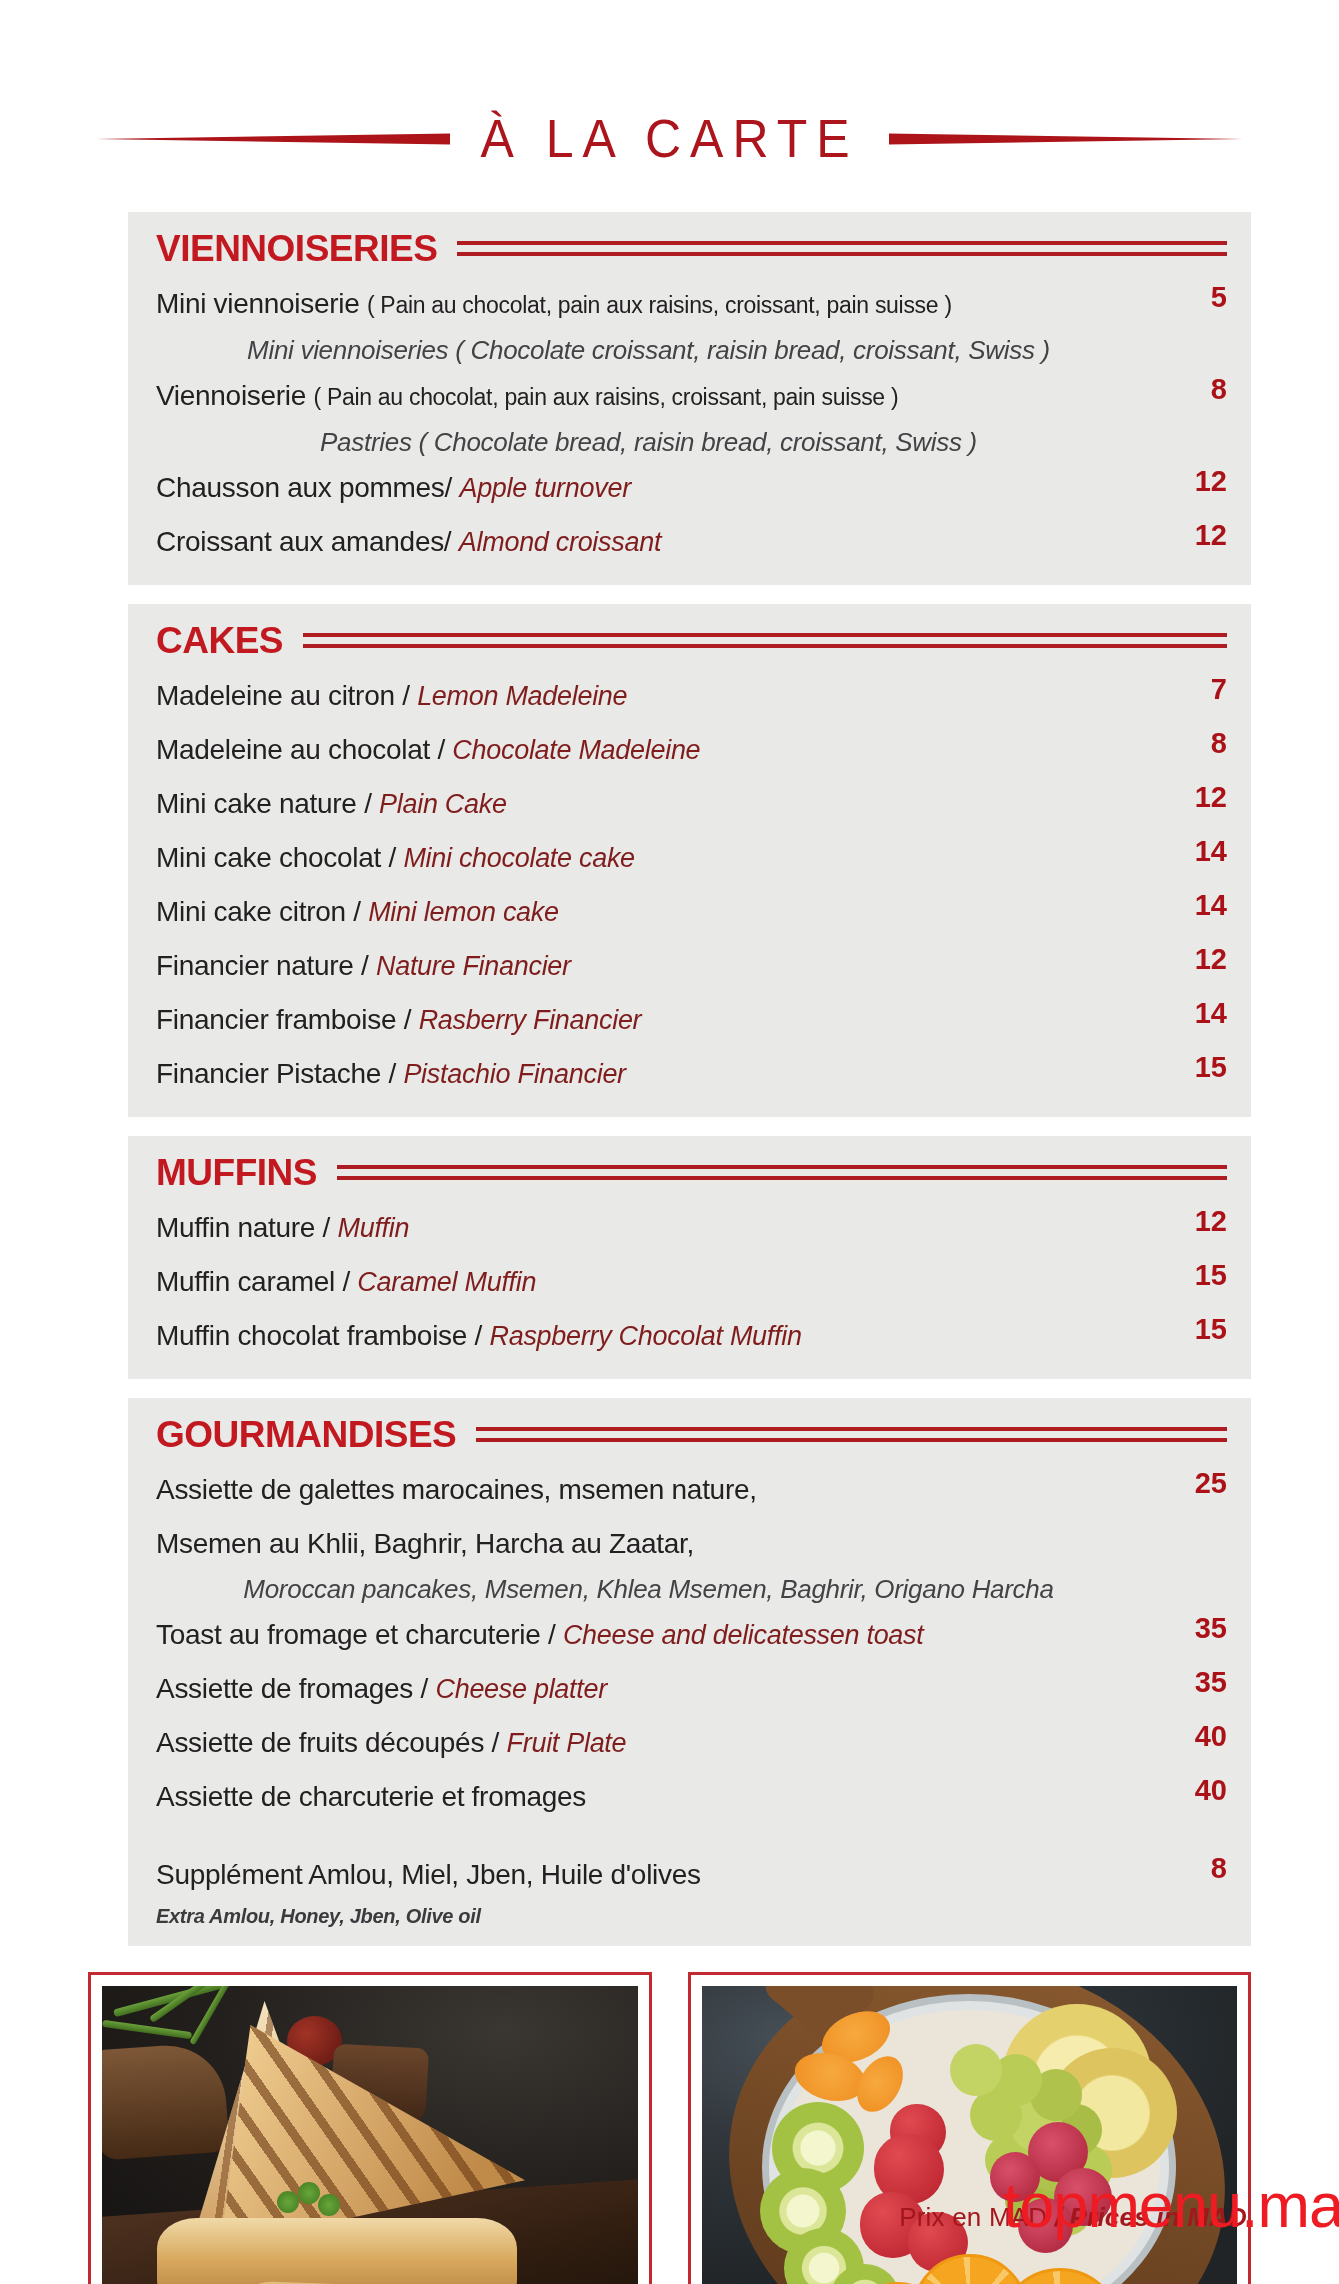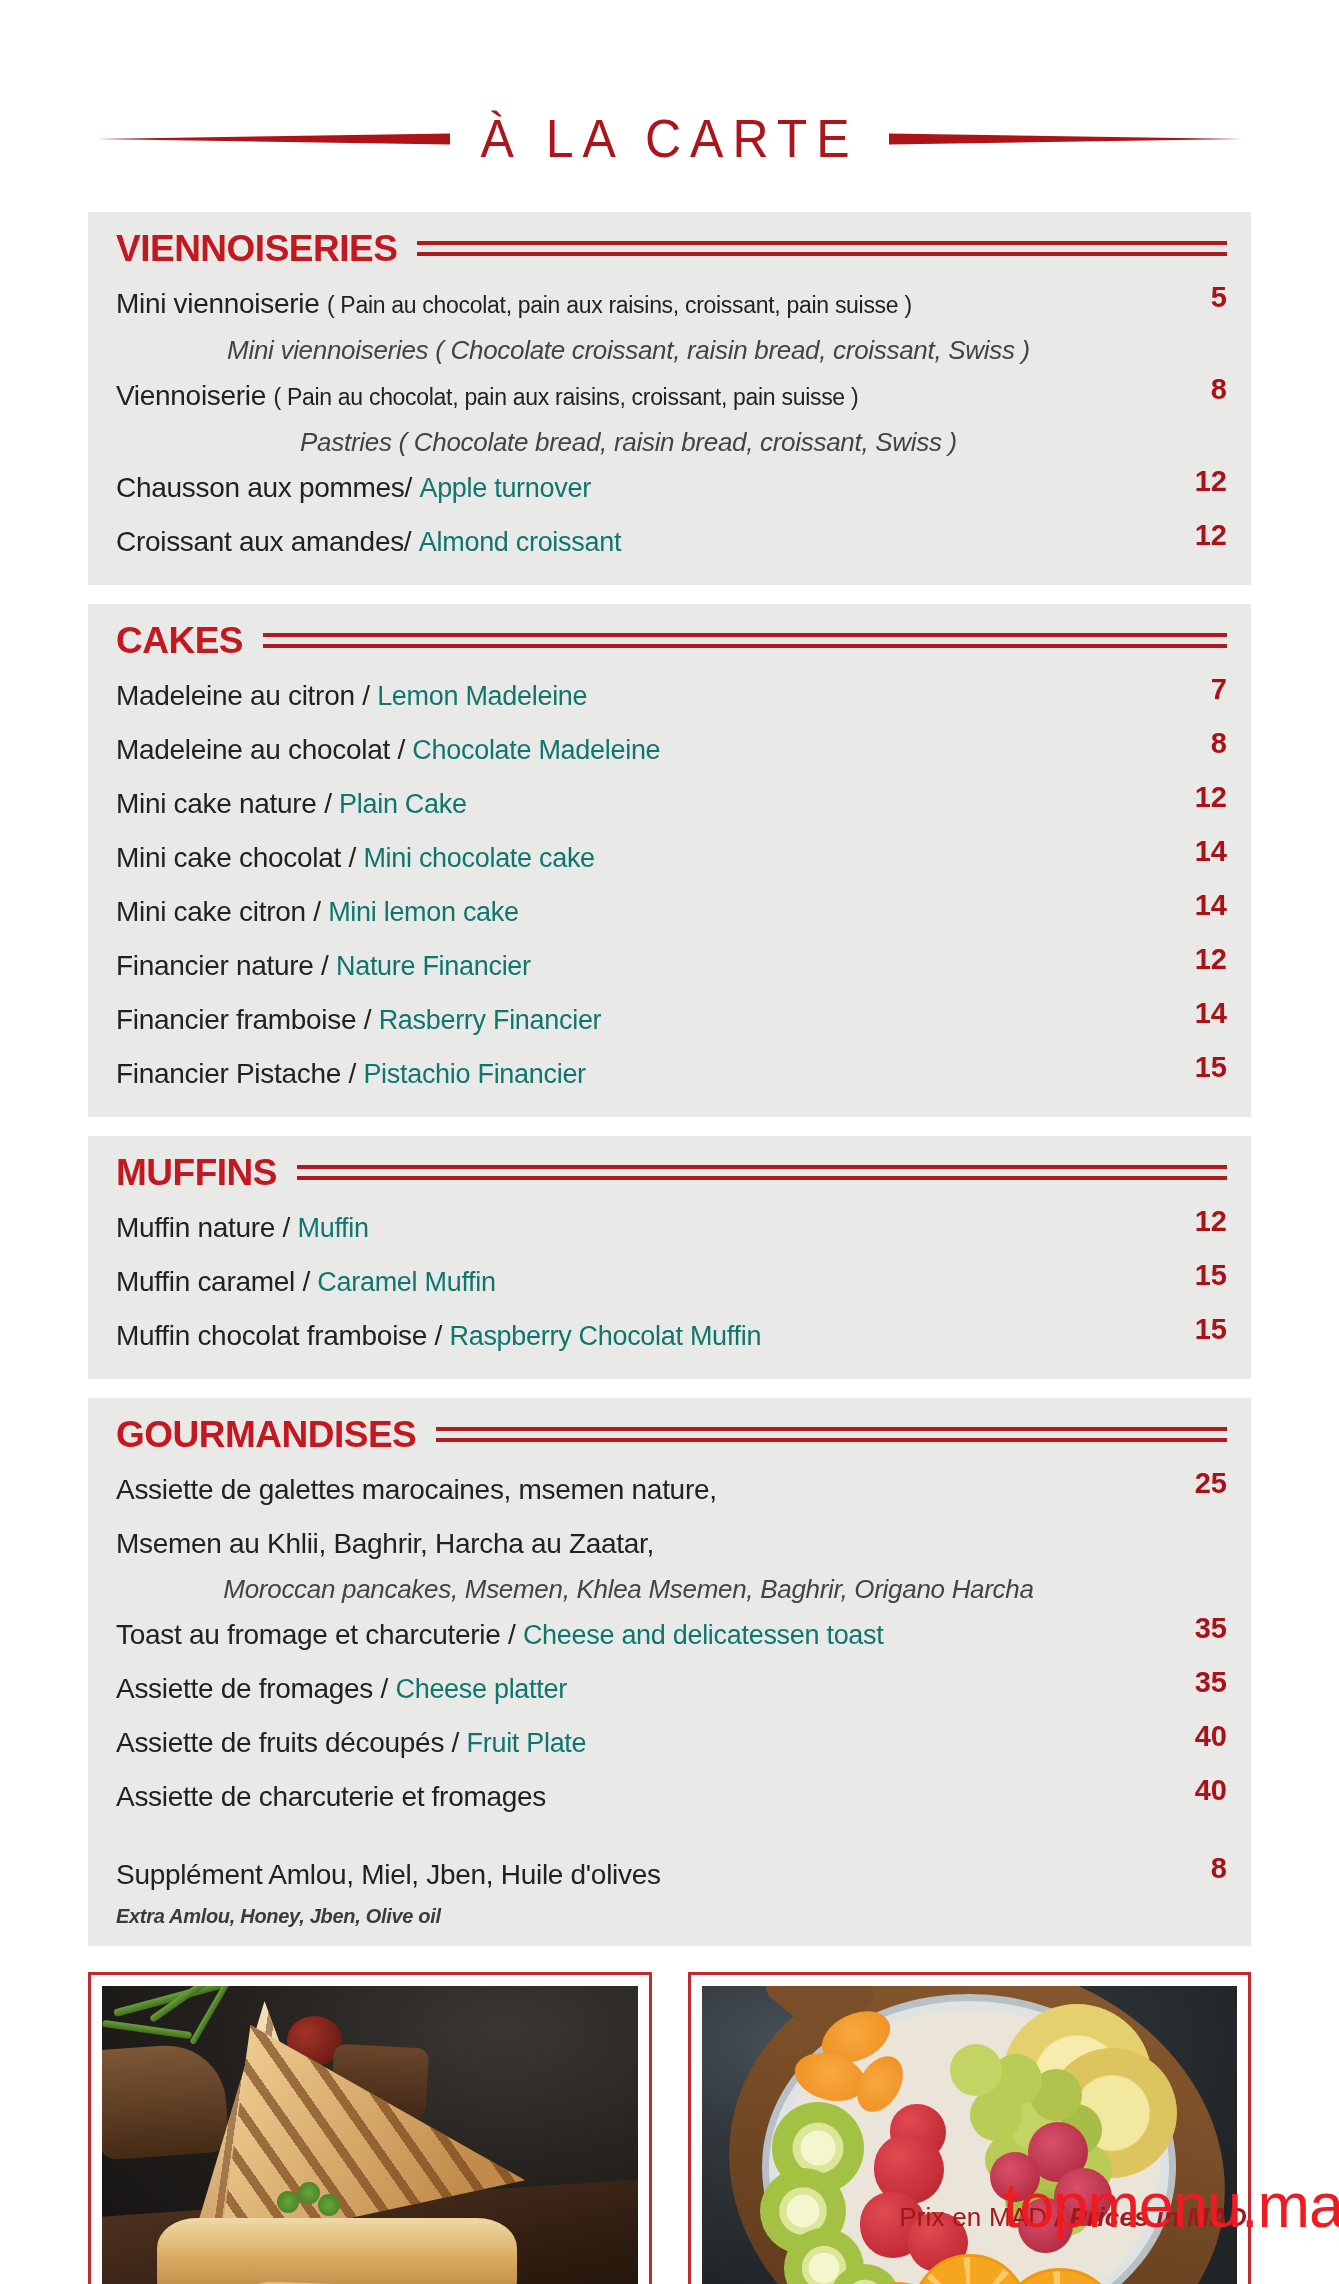--- a/index.html
+++ b/index.html
@@ -8,34 +8,34 @@
 
   
   .title-row{display:flex;align-items:center;padding:110px 96px 0;}
   .taper{flex:1;height:13px;}
   .taper-left{background:#ac1419;clip-path:polygon(0 50%,100% 8%,100% 92%);}
   .taper-right{background:#ac1419;clip-path:polygon(100% 50%,0 8%,0 92%);}
   .menu-title{font-size:50px;letter-spacing:9px;color:#ac151b;margin:0 30px;white-space:nowrap;
               font-weight:400;transform:scaleY(1.08);}
 
   
-  .sections{margin-top:44px;}
+  .sections{margin-top:44px;margin-left:40px;}
   .panel{background:#e9e9e8;margin:0 88px 19px;padding:16px 24px 16px 28px;}
   .sec-head{display:flex;align-items:center;margin:2px 0 10px;}
   .sec-title{font-size:37px;font-weight:bold;color:#c2181f;letter-spacing:-0.5px;line-height:1;}
   .sec-rule{flex:1;height:7px;border-top:4px solid #ae1c22;border-bottom:4px solid #ae1c22;margin-left:20px;}
   .row{display:flex;align-items:flex-start;}
   .row.gap-before{margin-top:24px;}
   .lines{flex:1;min-width:0;padding-right:14px;}
   .line{letter-spacing:-0.3px;}
   .line-main{font-size:28px;line-height:54px;color:#232021;}
   .line-italic{font-size:26px;line-height:37px;font-style:italic;color:#434245;text-align:center;}
   .line-small-italic{font-size:20px;line-height:28px;font-style:italic;color:#3b3a3c;font-weight:600;}
   .seg-paren{font-size:23px;}
-  .seg-en{color:#0f766e;font-size:27px;text-align:right;}
+  .seg-en{font-style:italic;color:#7f1d1d;font-size:27px;text-align:right;}
   .price{width:72px;flex:none;text-align:right;font-size:29px;line-height:40px;font-weight:bold;color:#ab1218;}
 
   
   .photos{display:flex;gap:36px;margin:26px 88px 0;}
   .frame{flex:1;height:394px;box-sizing:border-box;border:3px solid #c22930;background:#fff;padding:11px;}
   .photo{position:relative;width:100%;height:100%;overflow:hidden;}
   .photo *{position:absolute;}
 
   
   .photo-a{background:radial-gradient(120% 100% at 75% 12%,#3a3733 0%,#221f1c 45%,#121010 100%);}

